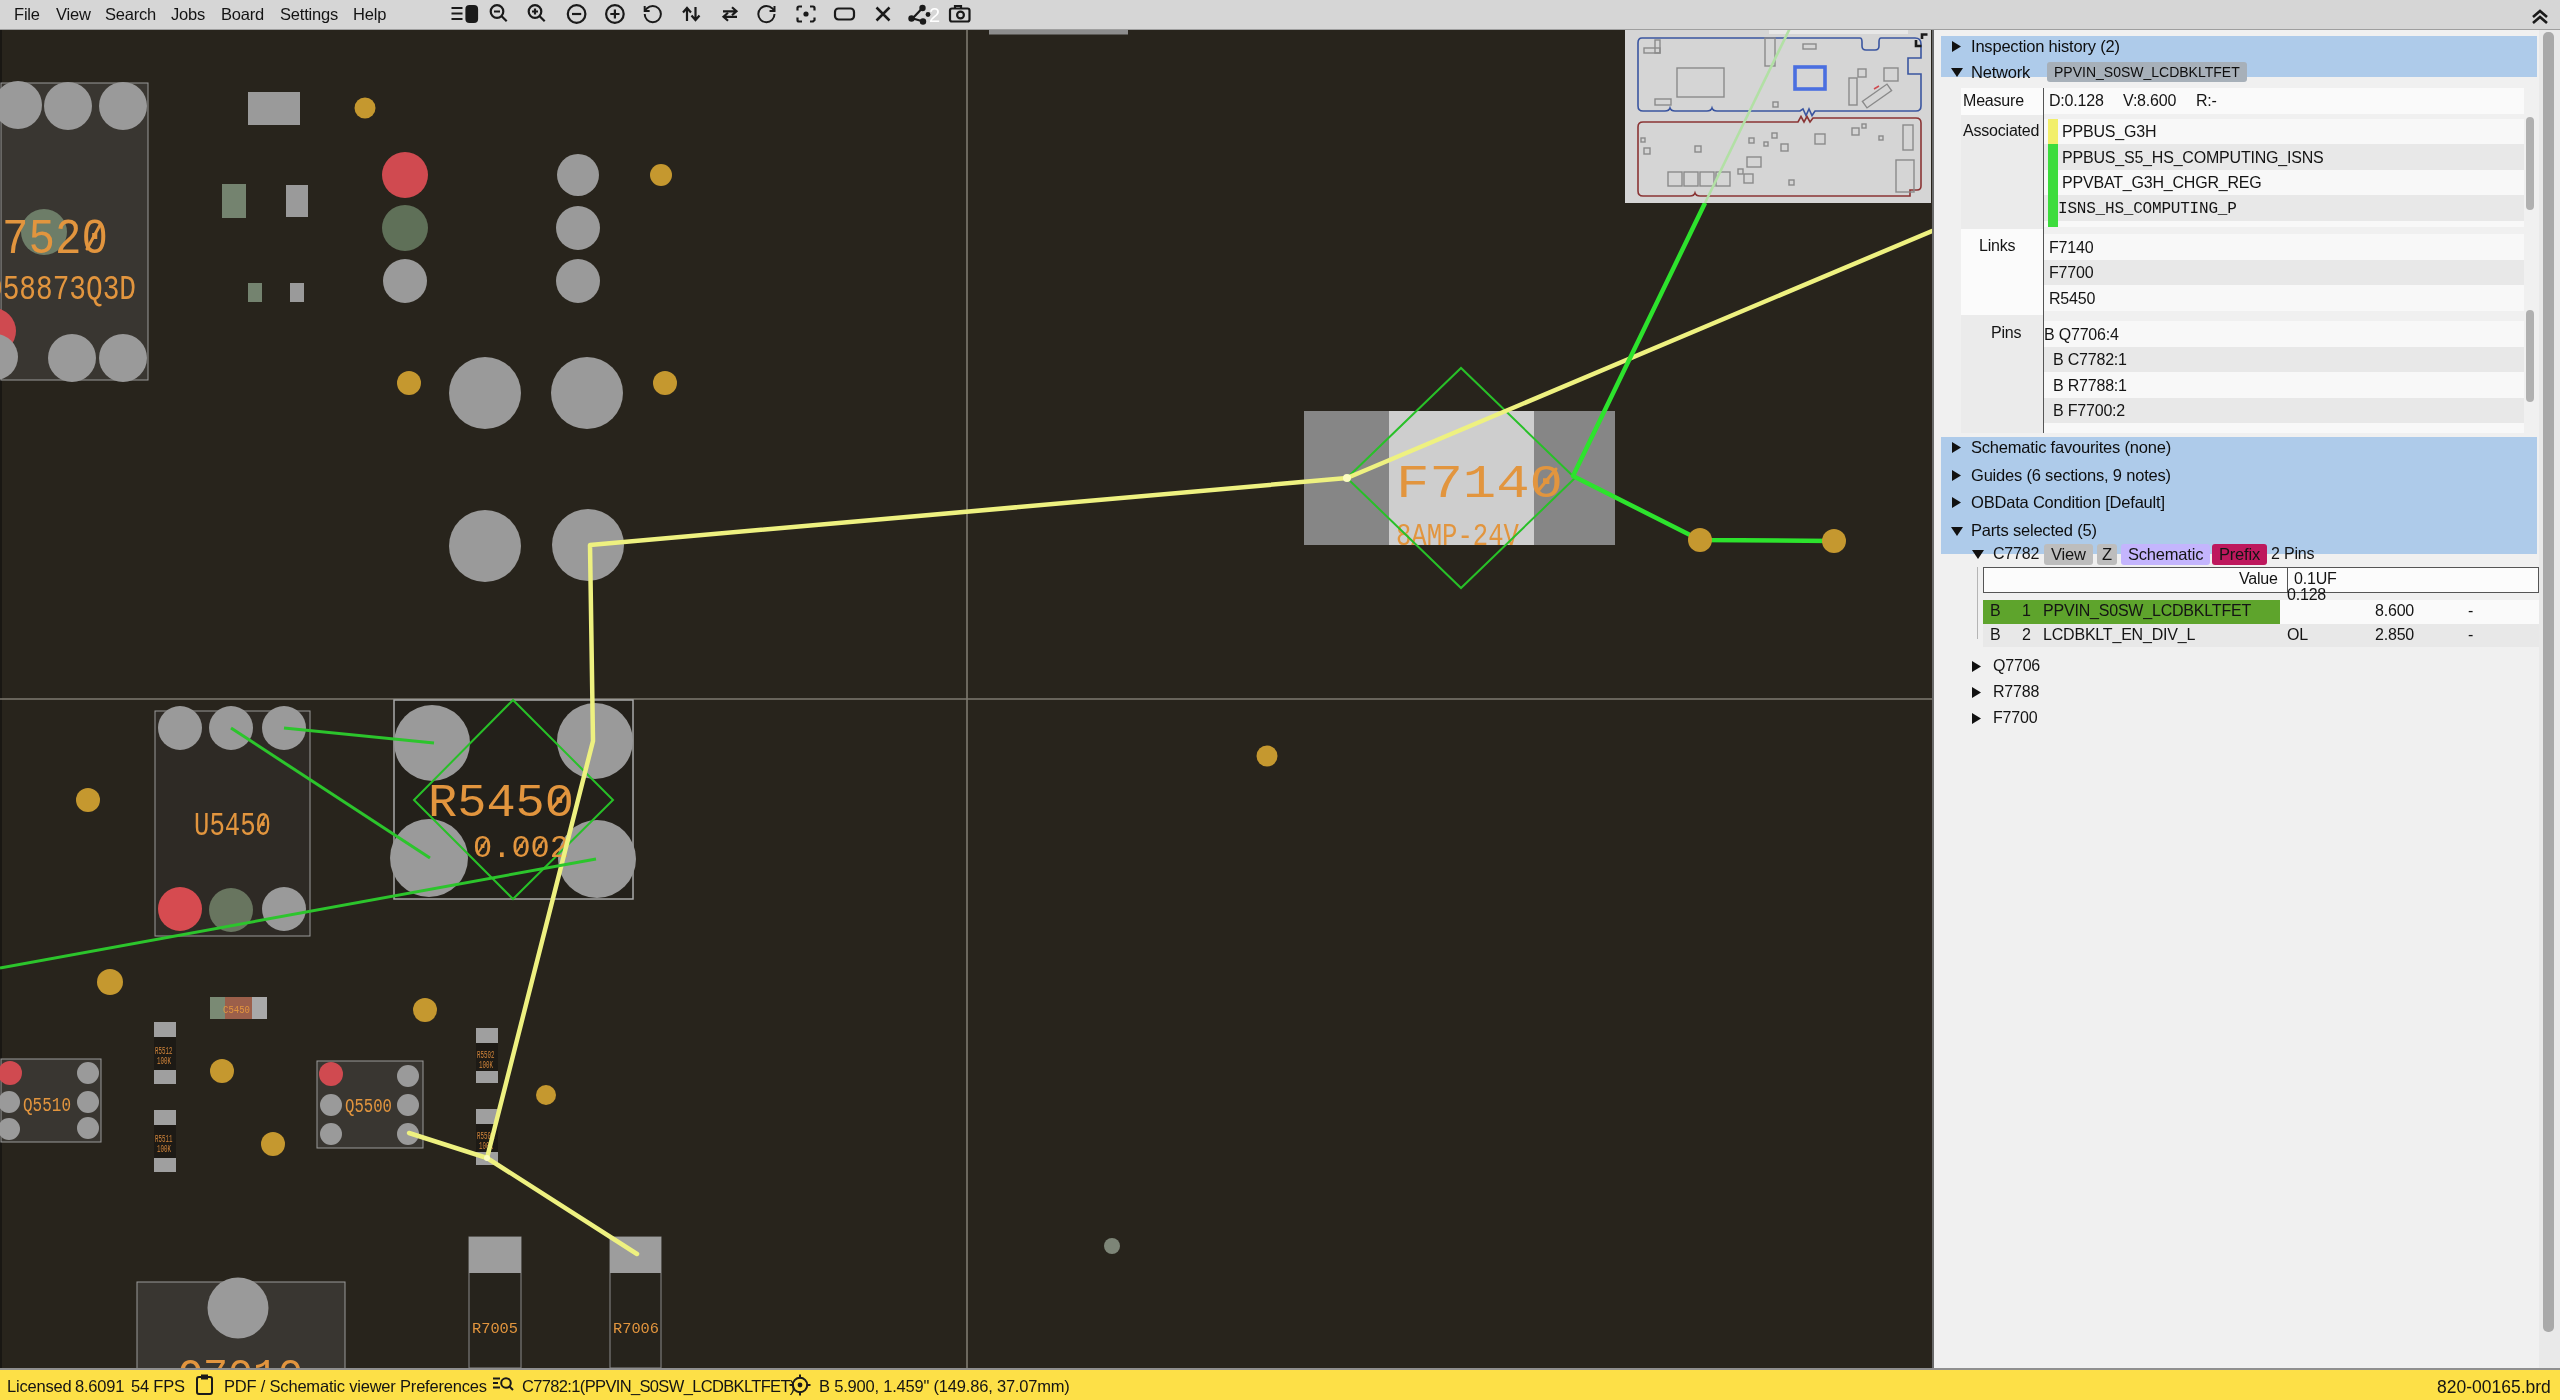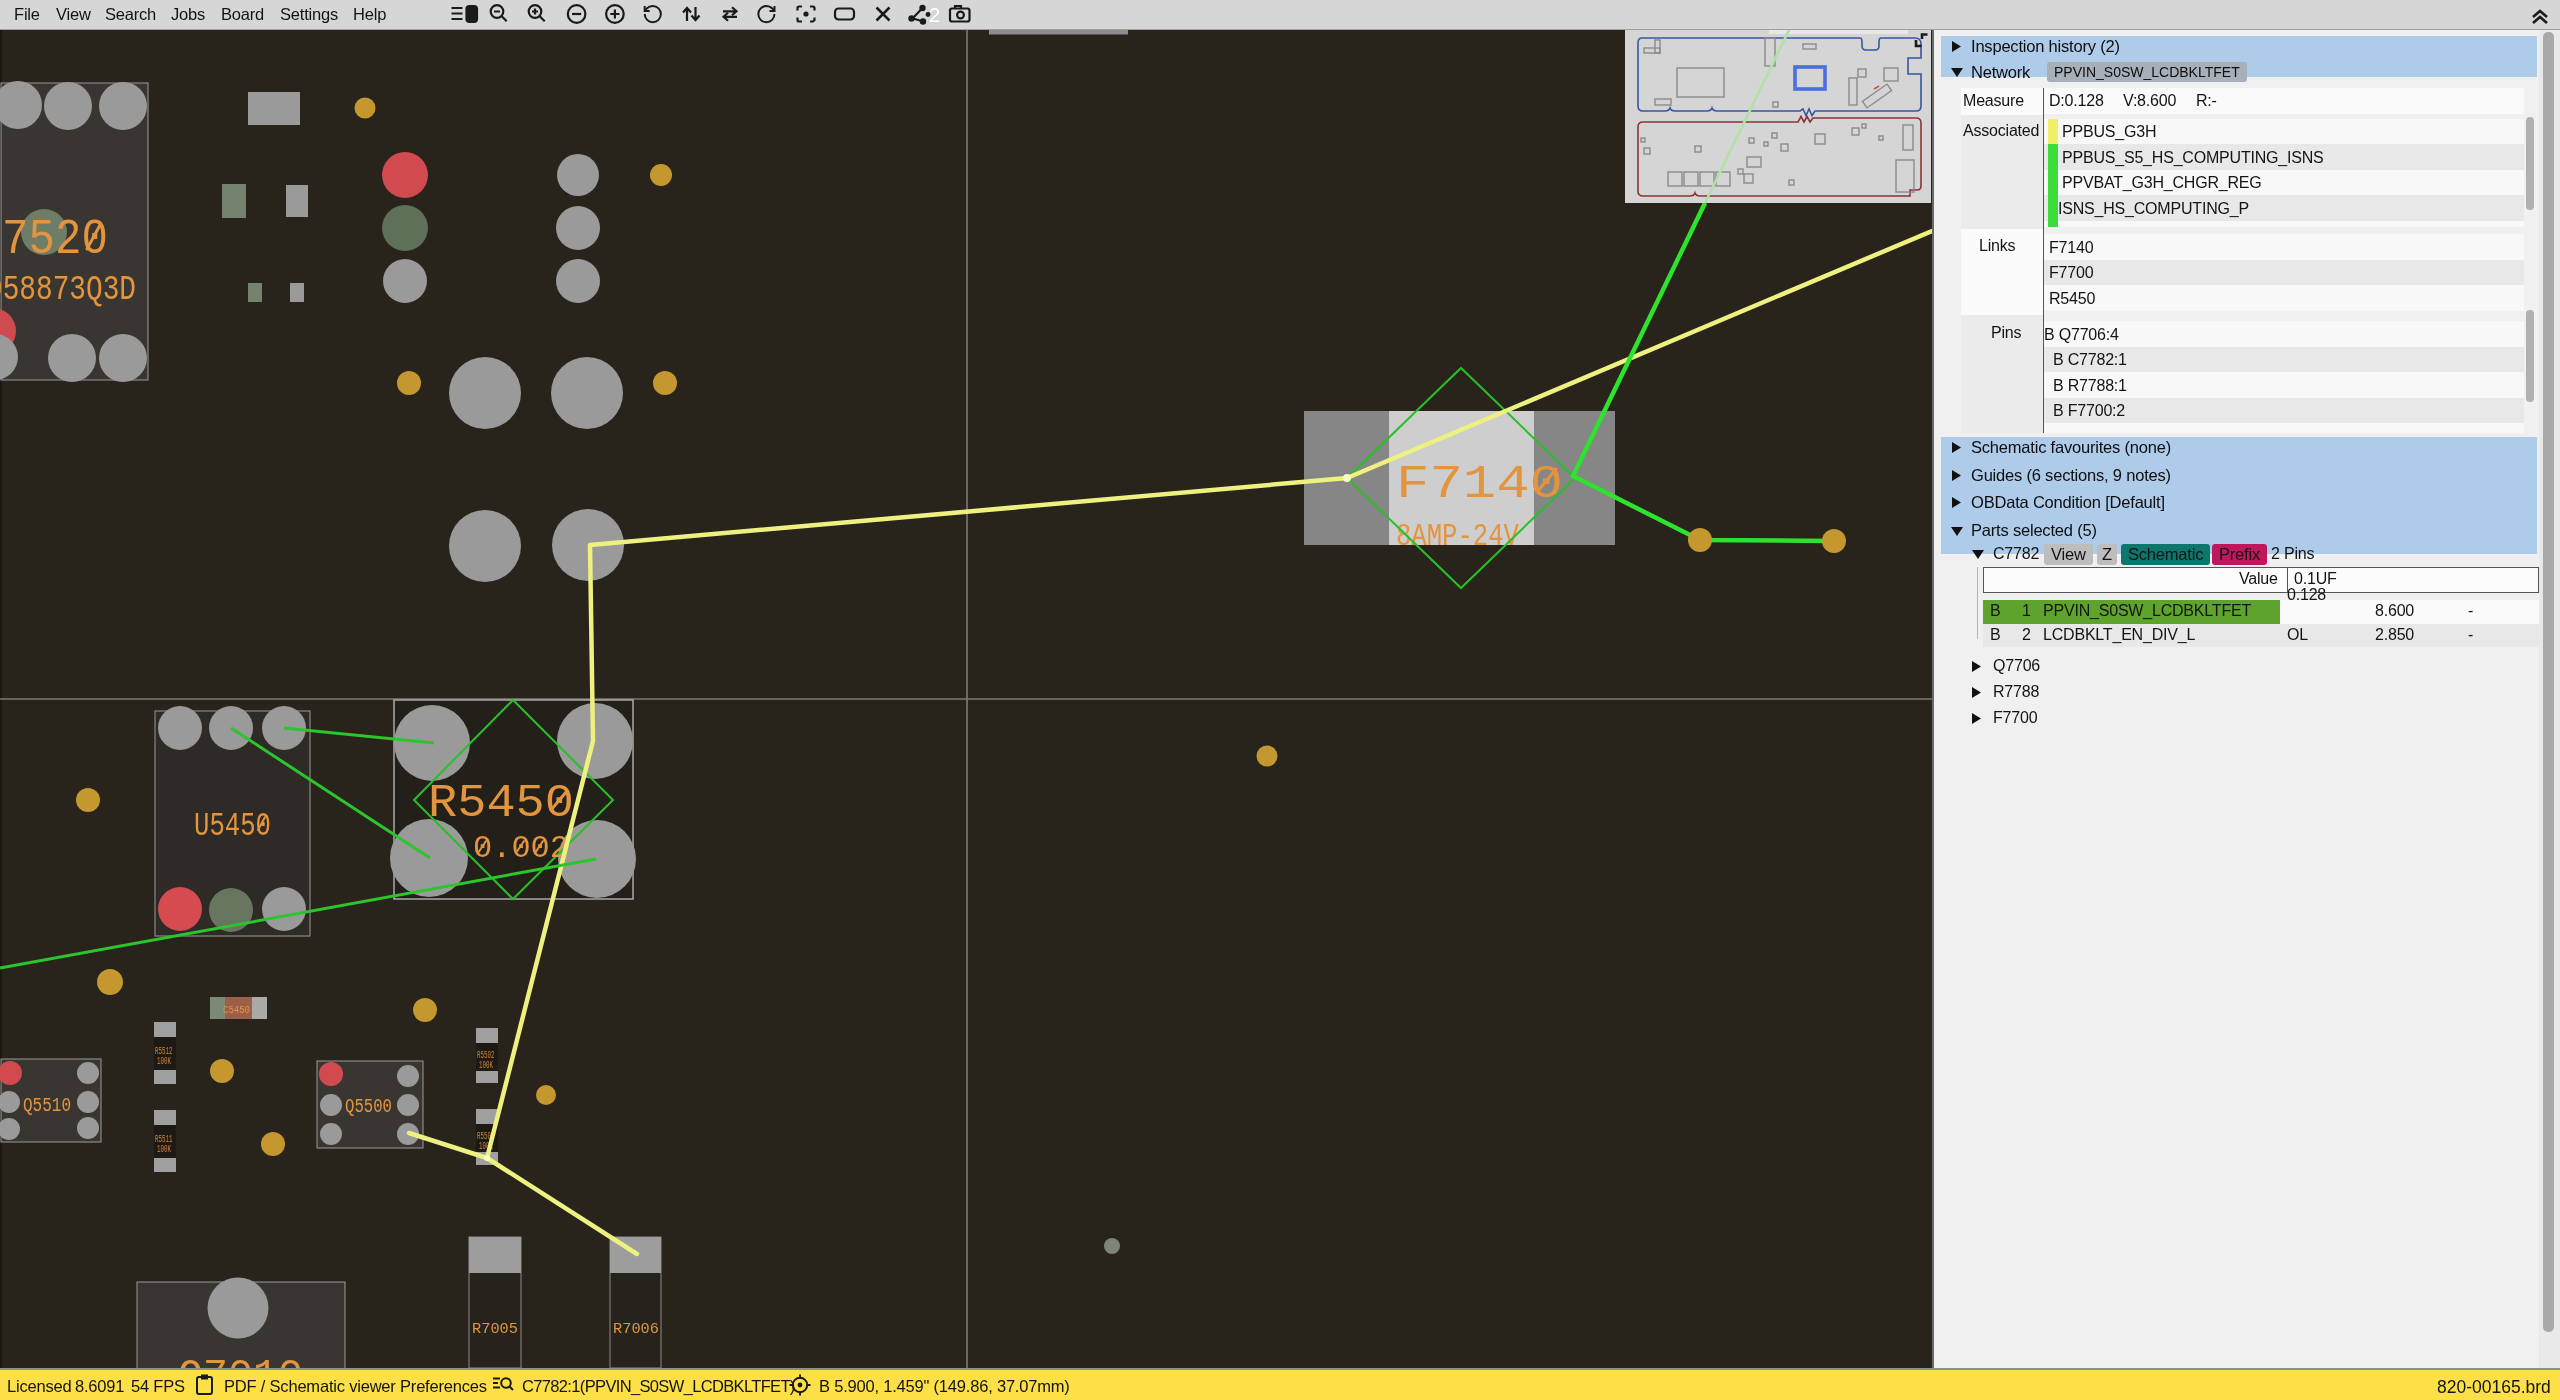--- a/index.html
+++ b/index.html
@@ -368,21 +368,21 @@
   <div class="abs" style="left:110px;top:88.6px;width:480px;height:25.5px;background:#f8f8f8;"></div>
   <div class="abs" style="left:110px;top:114.1px;width:480px;height:25.5px;background:#e8e8e8;"></div>
   <div class="abs" style="left:110px;top:139.6px;width:480px;height:25.5px;background:#f8f8f8;"></div>
   <div class="abs" style="left:110px;top:165.1px;width:480px;height:25.5px;background:#e8e8e8;"></div>
   <div class="abs" style="left:110px;top:190.6px;width:480px;height:6px;background:#f8f8f8;"></div>
   <div class="abs" style="left:114px;top:89px;width:10px;height:25px;background:#f2ef6a;"></div>
   <div class="abs" style="left:114px;top:114px;width:10px;height:83px;background:#3ddc3d;"></div>
   <div class="srow" style="left:128px;top:93px;">PPBUS_G3H</div>
   <div class="srow" style="left:128px;top:118.5px;">PPBUS_S5_HS_COMPUTING_ISNS</div>
   <div class="srow" style="left:128px;top:144px;">PPVBAT_G3H_CHGR_REG</div>
-  <div class="srow" style="left:124px;top:169.5px;">ISNS_HS_COMPUTING_P</div>
+  <div class="srow" style="left:124px;top:169.5px;font-family:Liberation Mono, monospace;">ISNS_HS_COMPUTING_P</div>
   <div class="abs" style="left:592px;top:87px;width:8px;height:93px;background:#b0b0b0;border-radius:4px;"></div>
 
   <div class="abs" style="left:110px;top:204.4px;width:480px;height:25.5px;background:#f8f8f8;"></div>
   <div class="abs" style="left:110px;top:229.9px;width:480px;height:25.5px;background:#e8e8e8;"></div>
   <div class="abs" style="left:110px;top:255.4px;width:480px;height:25.5px;background:#f8f8f8;"></div>
   <div class="srow" style="left:115px;top:208.5px;">F7140</div>
   <div class="srow" style="left:115px;top:234px;">F7700</div>
   <div class="srow" style="left:115px;top:259.5px;">R5450</div>
 
   <div class="abs" style="left:110px;top:291.2px;width:480px;height:25.5px;background:#f8f8f8;"></div>
@@ -420,21 +420,21 @@
       </svg>
       <span class="lab">Parts selected (5)</span>
     </div>
 
   <svg class="abs" style="left:38px;top:519px;" width="14" height="12">
       <polygon points="0,1 12,1 6,10" fill="#111"></polygon>
     </svg>
   <div class="srow" style="left:59px;top:515px;">C7782</div>
   <div class="srow" style="left:110px;top:514px;background:#bdbdbd;border-radius:3px;padding:1px 7px;font-size:16.5px;">View</div>
   <div class="srow" style="left:163px;top:514px;background:#bdbdbd;border-radius:3px;padding:1px 5px;font-size:16.5px;">Z</div>
-  <div class="srow" style="left:187px;top:514px;background:#0f766e;border-radius:3px;padding:1px 7px;font-size:16.5px;">Schematic</div>
+  <div class="srow" style="left:187px;top:514px;background:#c4b5fd;border-radius:3px;padding:1px 7px;font-size:16.5px;">Schematic</div>
   <div class="srow" style="left:278px;top:514px;background:#be185d;border-radius:3px;padding:1px 7px;font-size:16.5px;">Prefix</div>
   <div class="srow" style="left:337px;top:515px;">2 Pins</div>
 
   <div class="abs" style="left:43px;top:537px;width:1px;height:72px;background:#b5b5b5;"></div>
   <div class="abs" style="left:49px;top:537px;width:556px;height:26px;background:#fcfcfc;border:1px solid #555;box-sizing:border-box;"></div>
   <div class="abs" style="left:353px;top:538px;width:1px;height:24px;background:#555;"></div>
   <div class="srow" style="left:305px;top:540px;">Value</div>
   <div class="srow" style="left:360px;top:540px;">0.1UF</div>
 
   <div class="abs" style="left:49px;top:570px;width:556px;height:23.5px;background:#fafafa;"></div>

